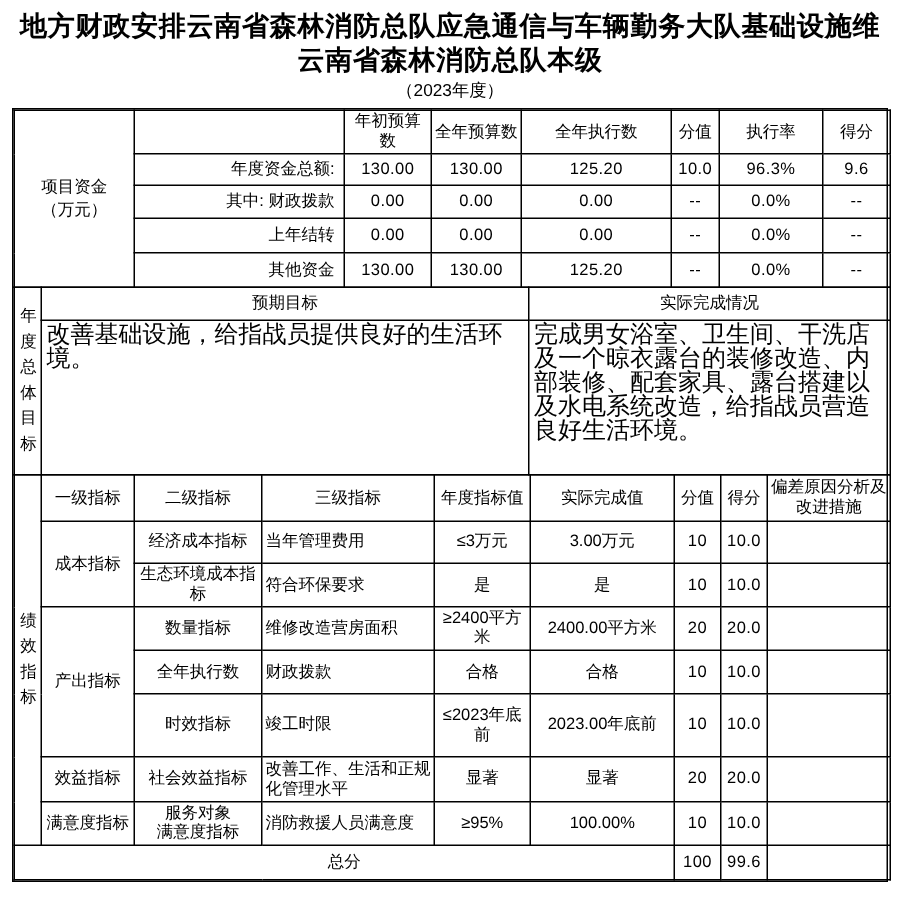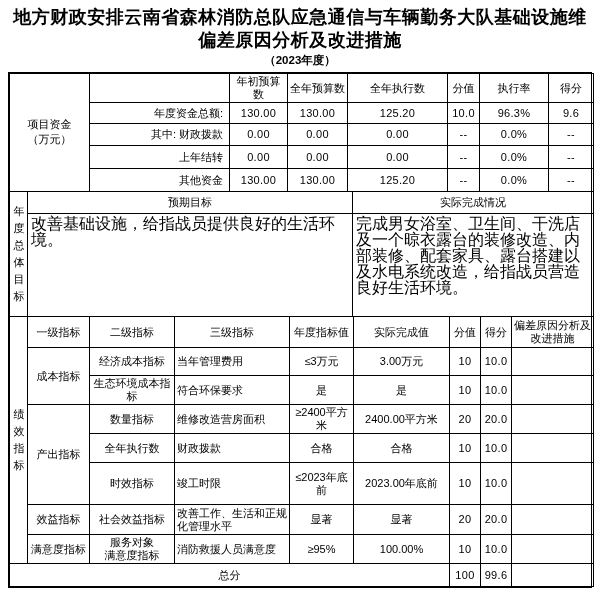--- a/index.html
+++ b/index.html
@@ -6,49 +6,49 @@
   html, body { background: #ffffff; }
   body {
     width: 600px; height: 612px;
     font-family: "Liberation Sans", "DejaVu Sans", sans-serif;
     color: #000;
     overflow: hidden;
   }
   .page { width: 600px; height: 612px; padding: 6px 8px 2px 8px; }
   .title { font-size: 18px; font-weight: bold; text-align: center;
            line-height: 23px; white-space: pre-line; letter-spacing: 0.5px; }
-  .subtitle { font-size: 11.5px; font-weight: bold; text-align: center; margin-top: 1px; }
+  .subtitle { font-size: 11.5px; font-weight: normal; text-align: center; margin-top: 1px; }
   .tbl-wrap { margin-top: 4px; border: 1px solid #000; }
   table { border-collapse: collapse; table-layout: fixed; width: 584px; }
   table + table { margin-top: -1px; }
   td {
     border: 1px solid #000;
     font-size: 11px; line-height: 13px;
     text-align: center; vertical-align: middle;
     padding: 1px 2px;
     overflow: hidden;
     word-break: break-all;
   }
   .left { text-align: left; }
   .top { vertical-align: top; }
   .right { text-align: right; padding-right: 6px; }
   .pre { white-space: pre-line; }
   .goal-body { font-size: 16px; line-height: 16px; padding: 2px 3px; }
   .vtext { width: 14px; margin: 0 auto; word-break: break-all;
            line-height: 17px; text-align: center; font-size: 11px; }
-  .fund-label { width: 52px; margin: 0 auto; text-align: center; line-height: 15px; font-family: Liberation Mono, monospace; }
+  .fund-label { width: 52px; margin: 0 auto; text-align: center; line-height: 15px; }
   .num { letter-spacing: 0.3px; }
 </style>
 </head>
 <body>
 
 <div class="page">
 
   <div class="title">地方财政安排云南省森林消防总队应急通信与车辆勤务大队基础设施维
-偏差原因分析及改进措施</div>
+云南省森林消防总队本级</div>
   <div class="subtitle">（2023年度）</div>
 
   <div class="tbl-wrap">
 
 
     <table>
       <colgroup>
           <col style="width:80px">
           <col style="width:140px">
           <col style="width:58px">

